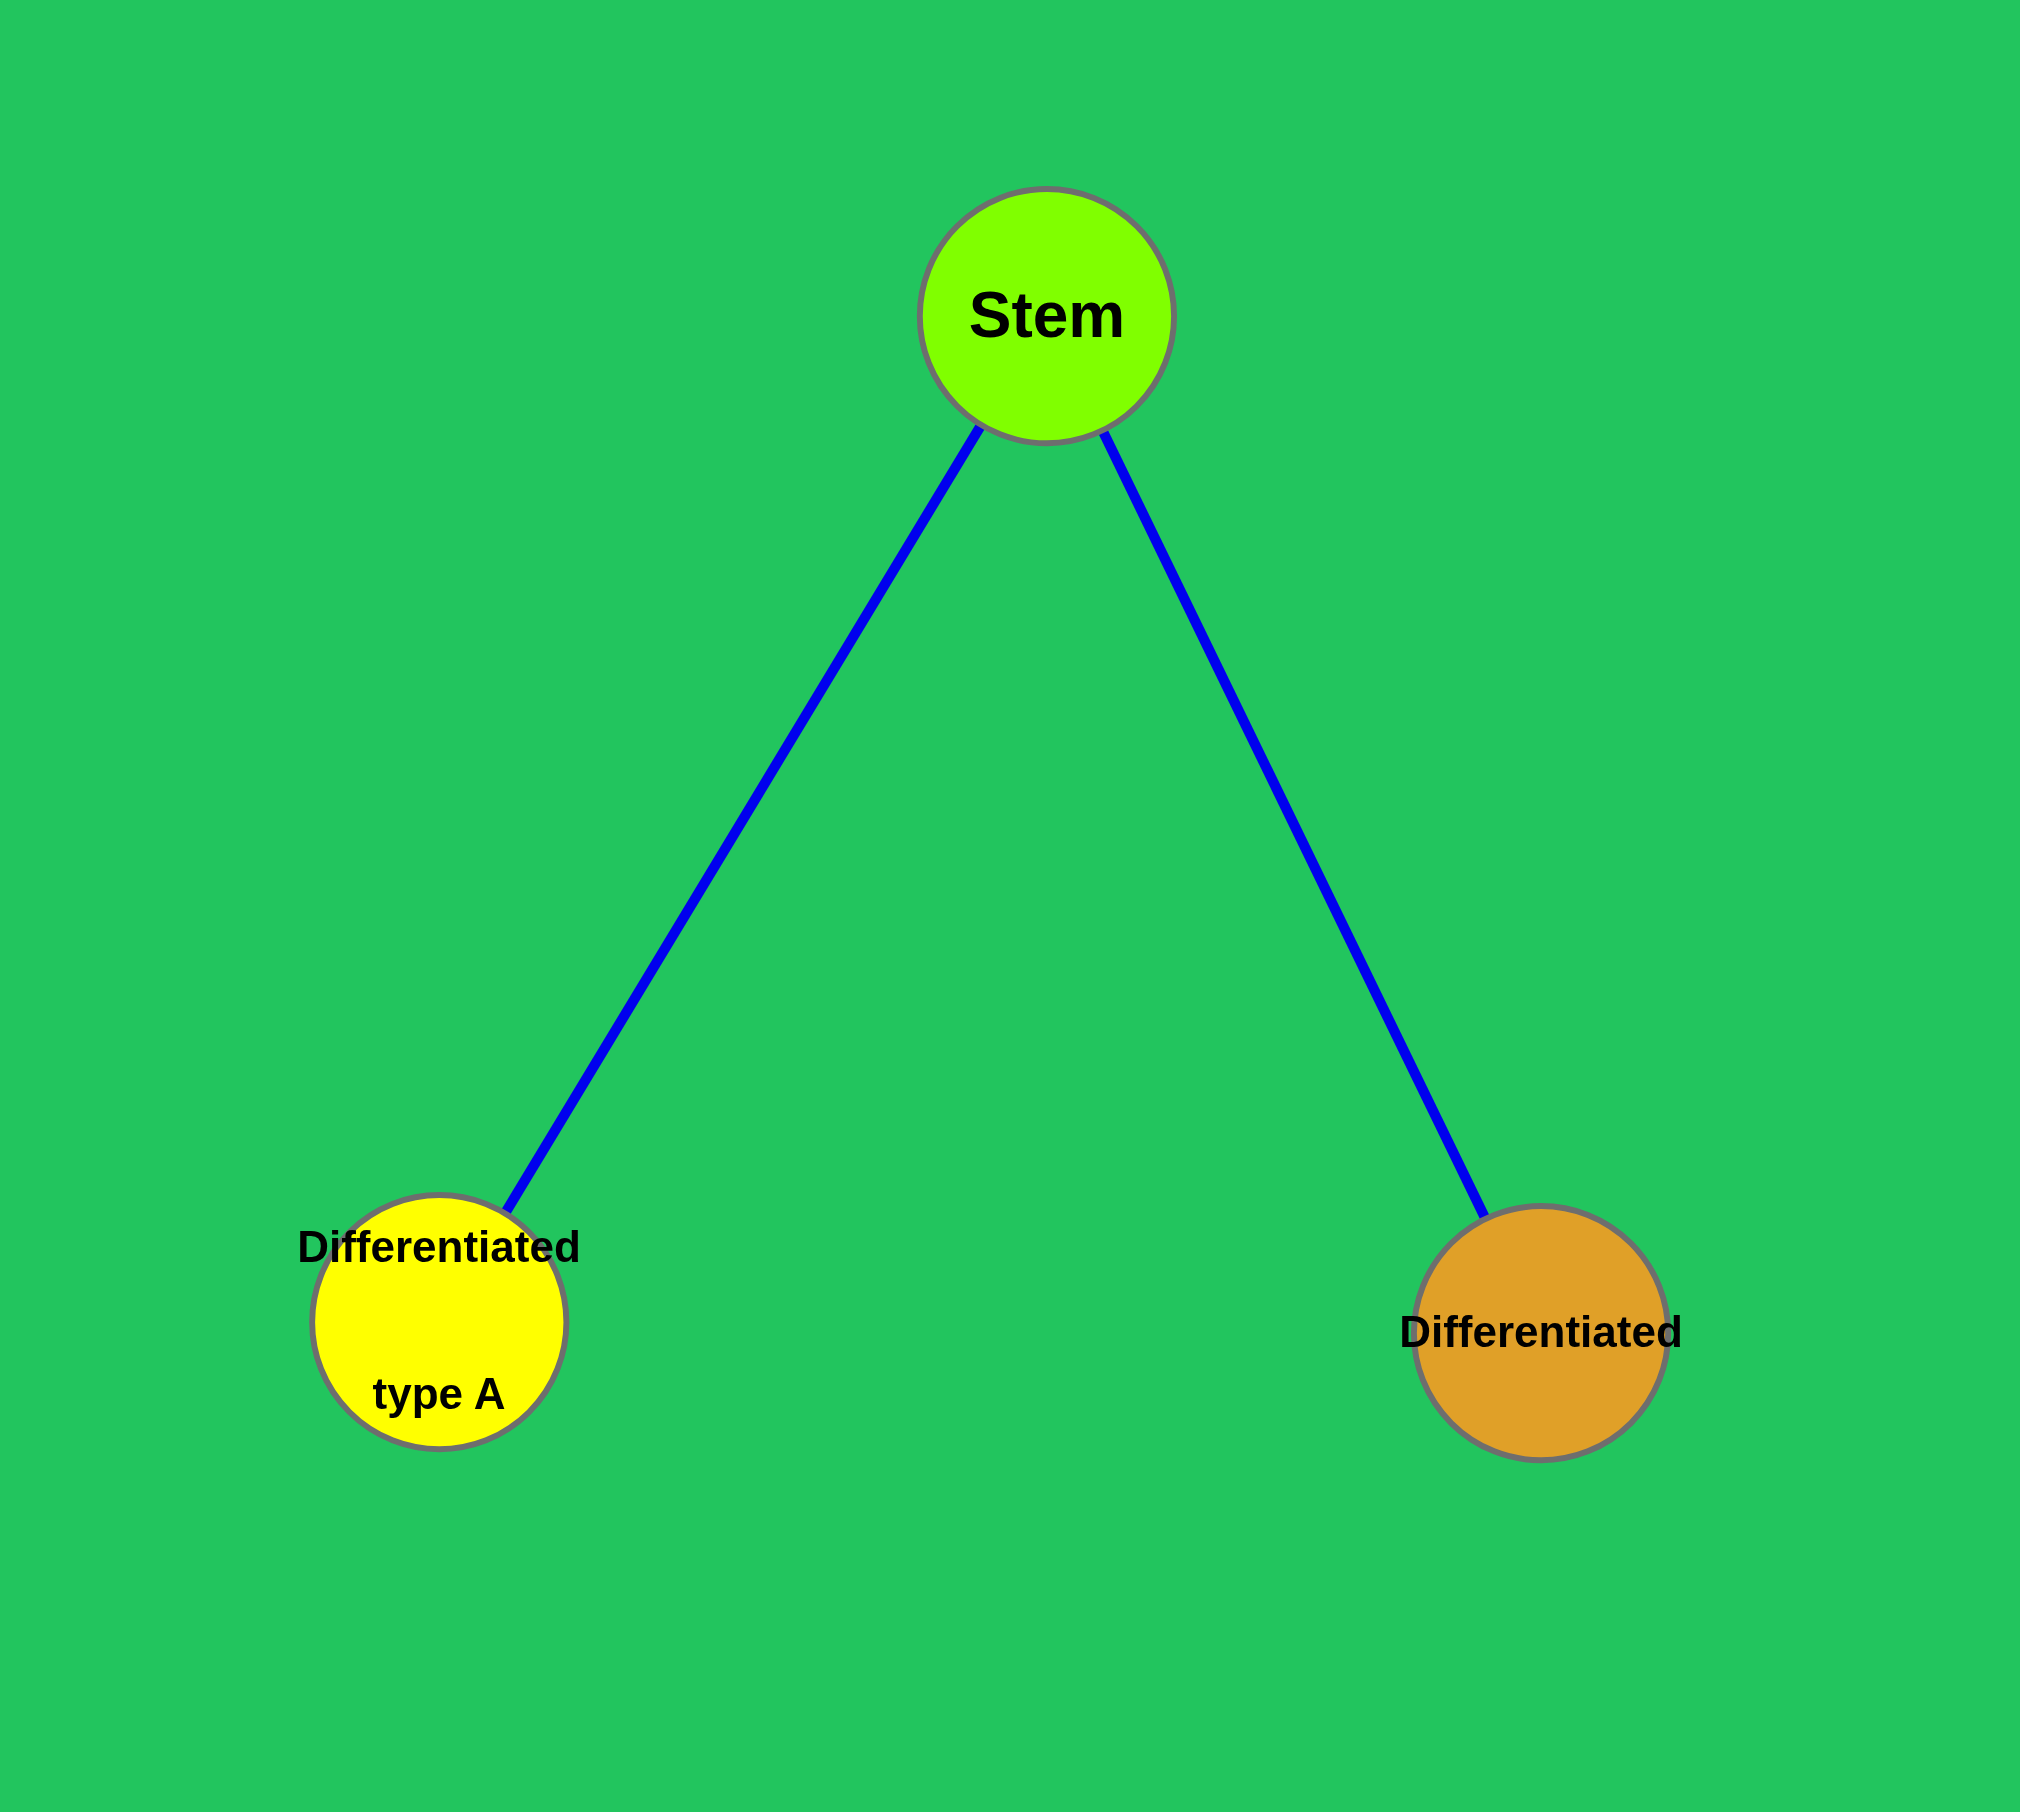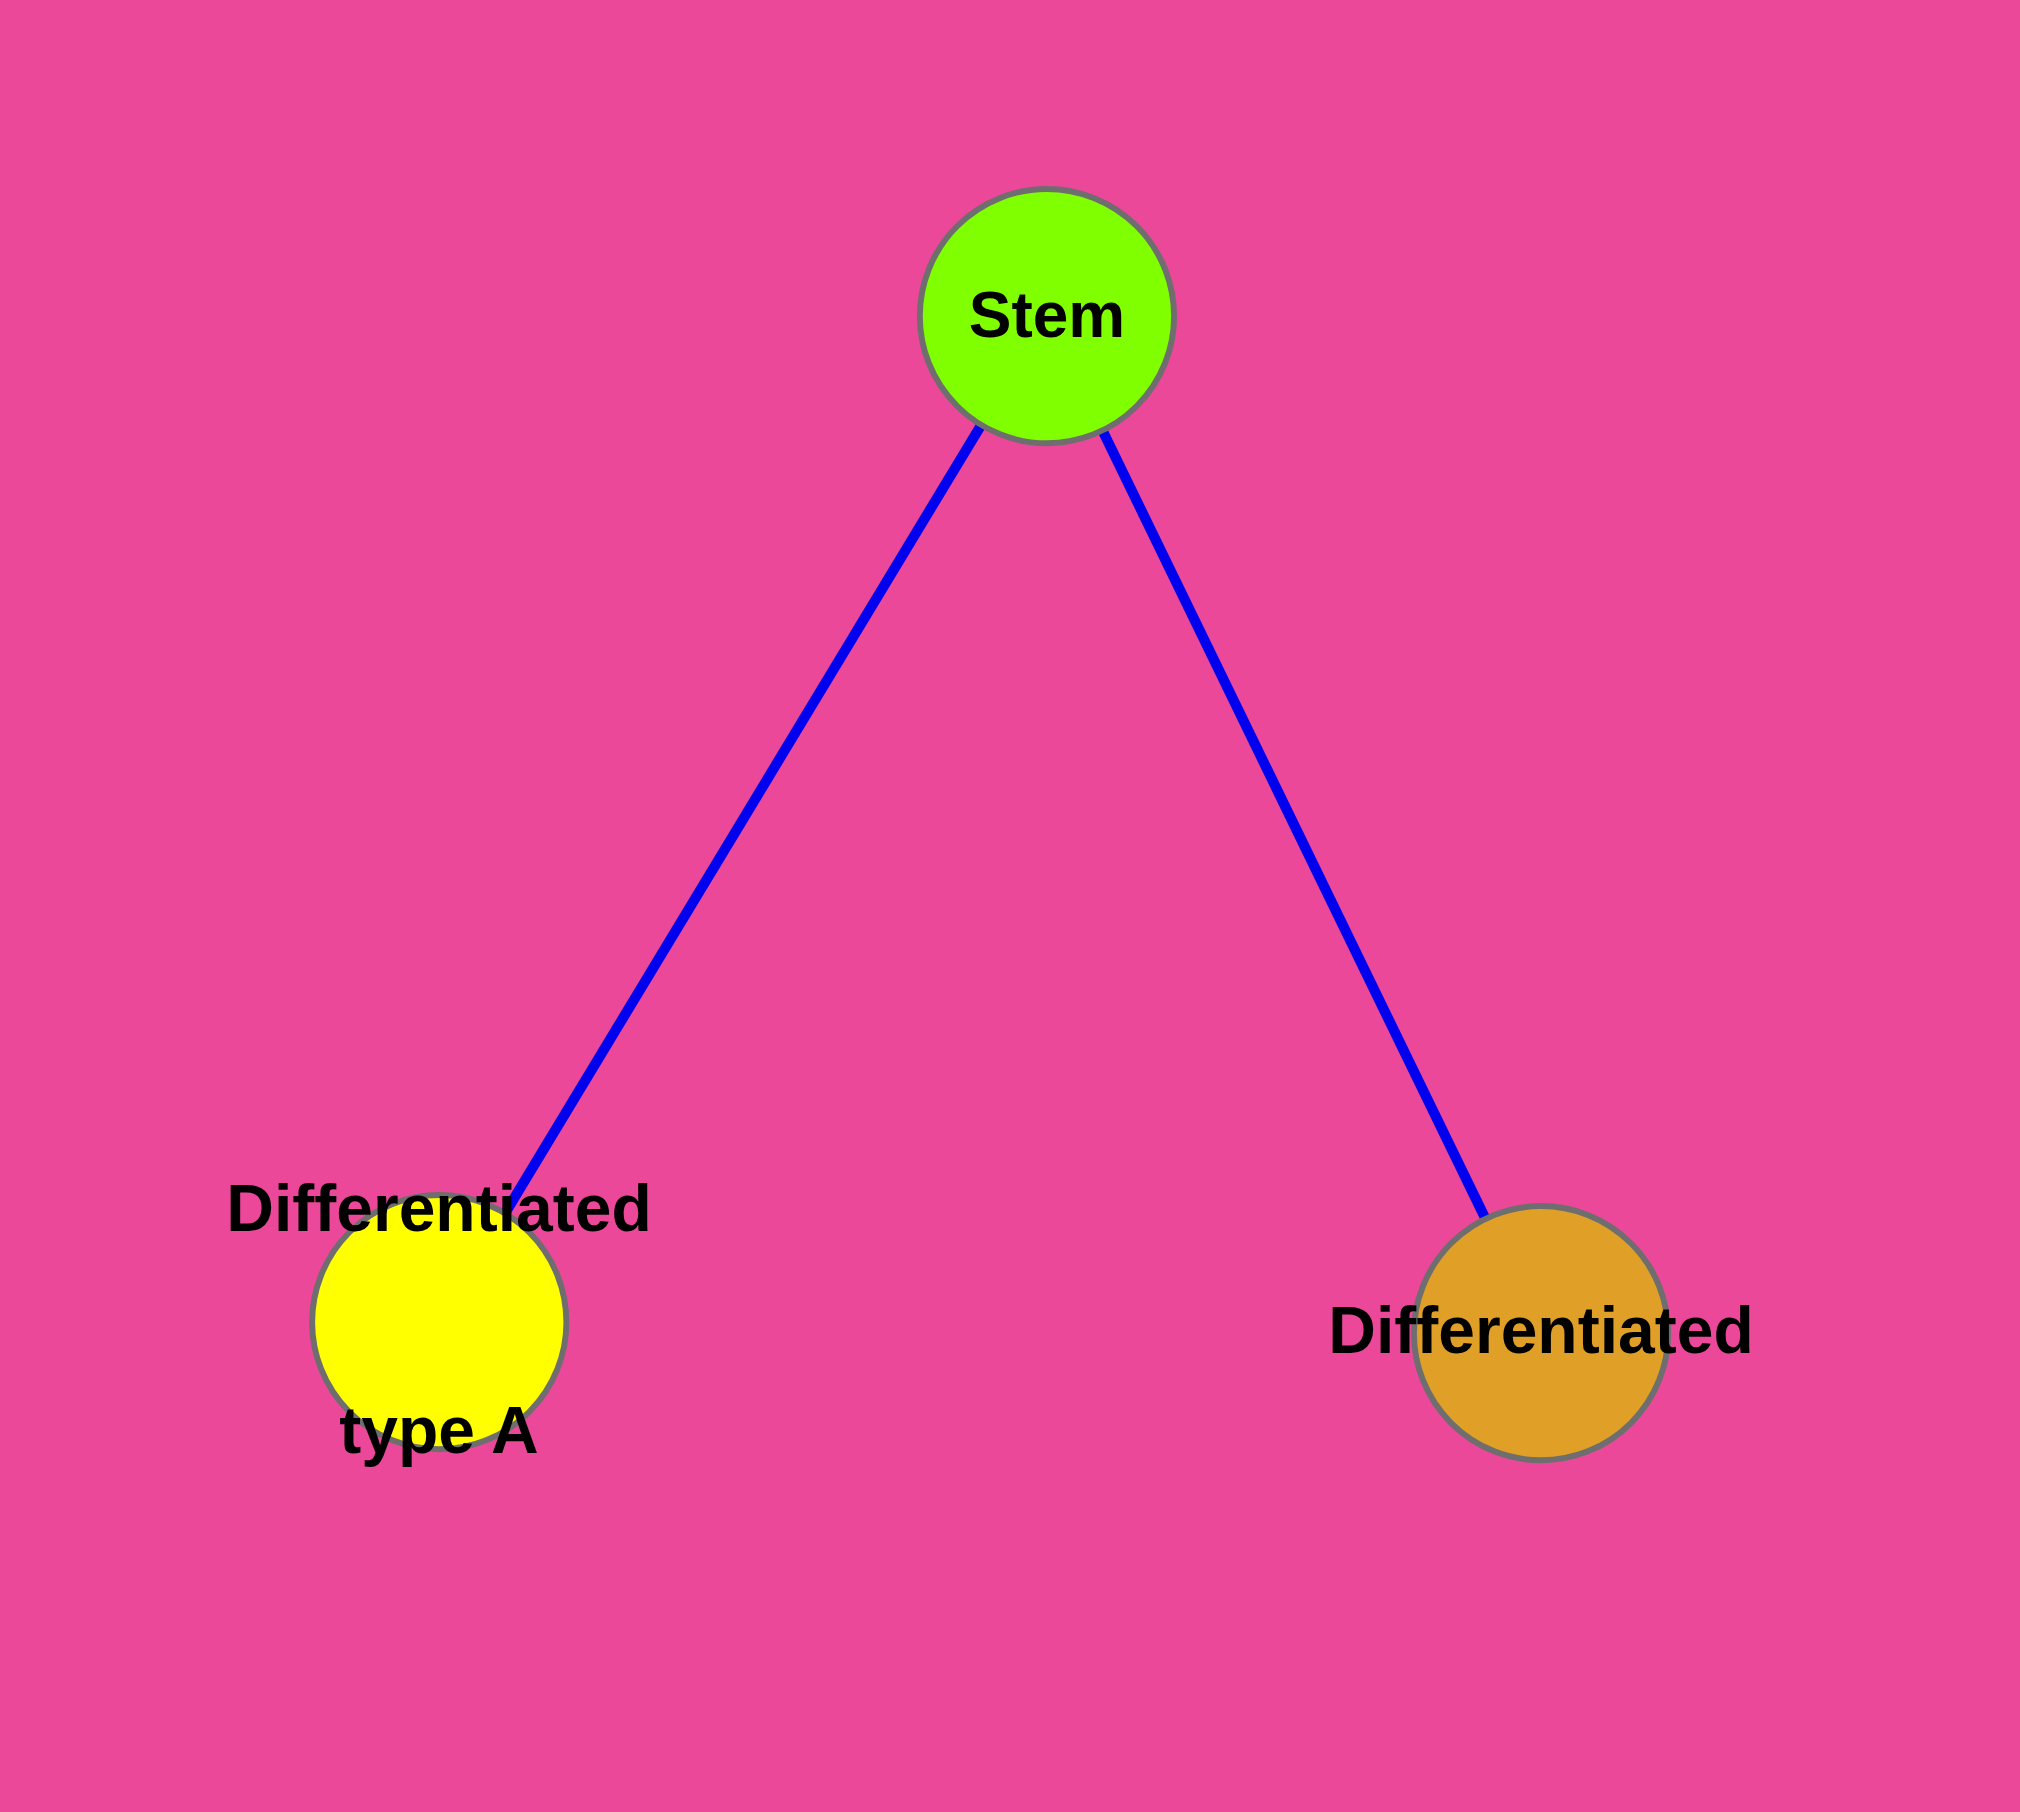--- a/index.html
+++ b/index.html
@@ -30,27 +30,27 @@
     color: #000000;
     white-space: pre;
     line-height: 1.12;
     pointer-events: none;
     transform: translate(-50%, -50%);
   }
   .label-stem {
     font-size: 64px;
   }
   .label-leaf {
-    font-size: 66px;
+    font-size: 44px;
   }
 </style>
 </head>
 <body style="background: rgb(204, 204, 250);">
 
-<div id="canvas" style="background: #ec4899; text-decoration: underline;">
+<div id="canvas" style="background: #22c55e; text-decoration: underline;">
 
   <svg id="graph-svg" viewBox="0 0 2384 2138">
 
     <g>
       <line x1="1235" y1="373" x2="518" y2="1560" stroke="#0000ee" stroke-width="12" stroke-linecap="butt"></line>
       <line x1="1235" y1="373" x2="1818" y2="1573" stroke="#0000ee" stroke-width="12" stroke-linecap="butt"></line>
     </g>
 
     <g>
       <circle cx="1235" cy="373" r="150" fill="#80ff00" stroke="#6e6e6e" stroke-width="7"></circle>

